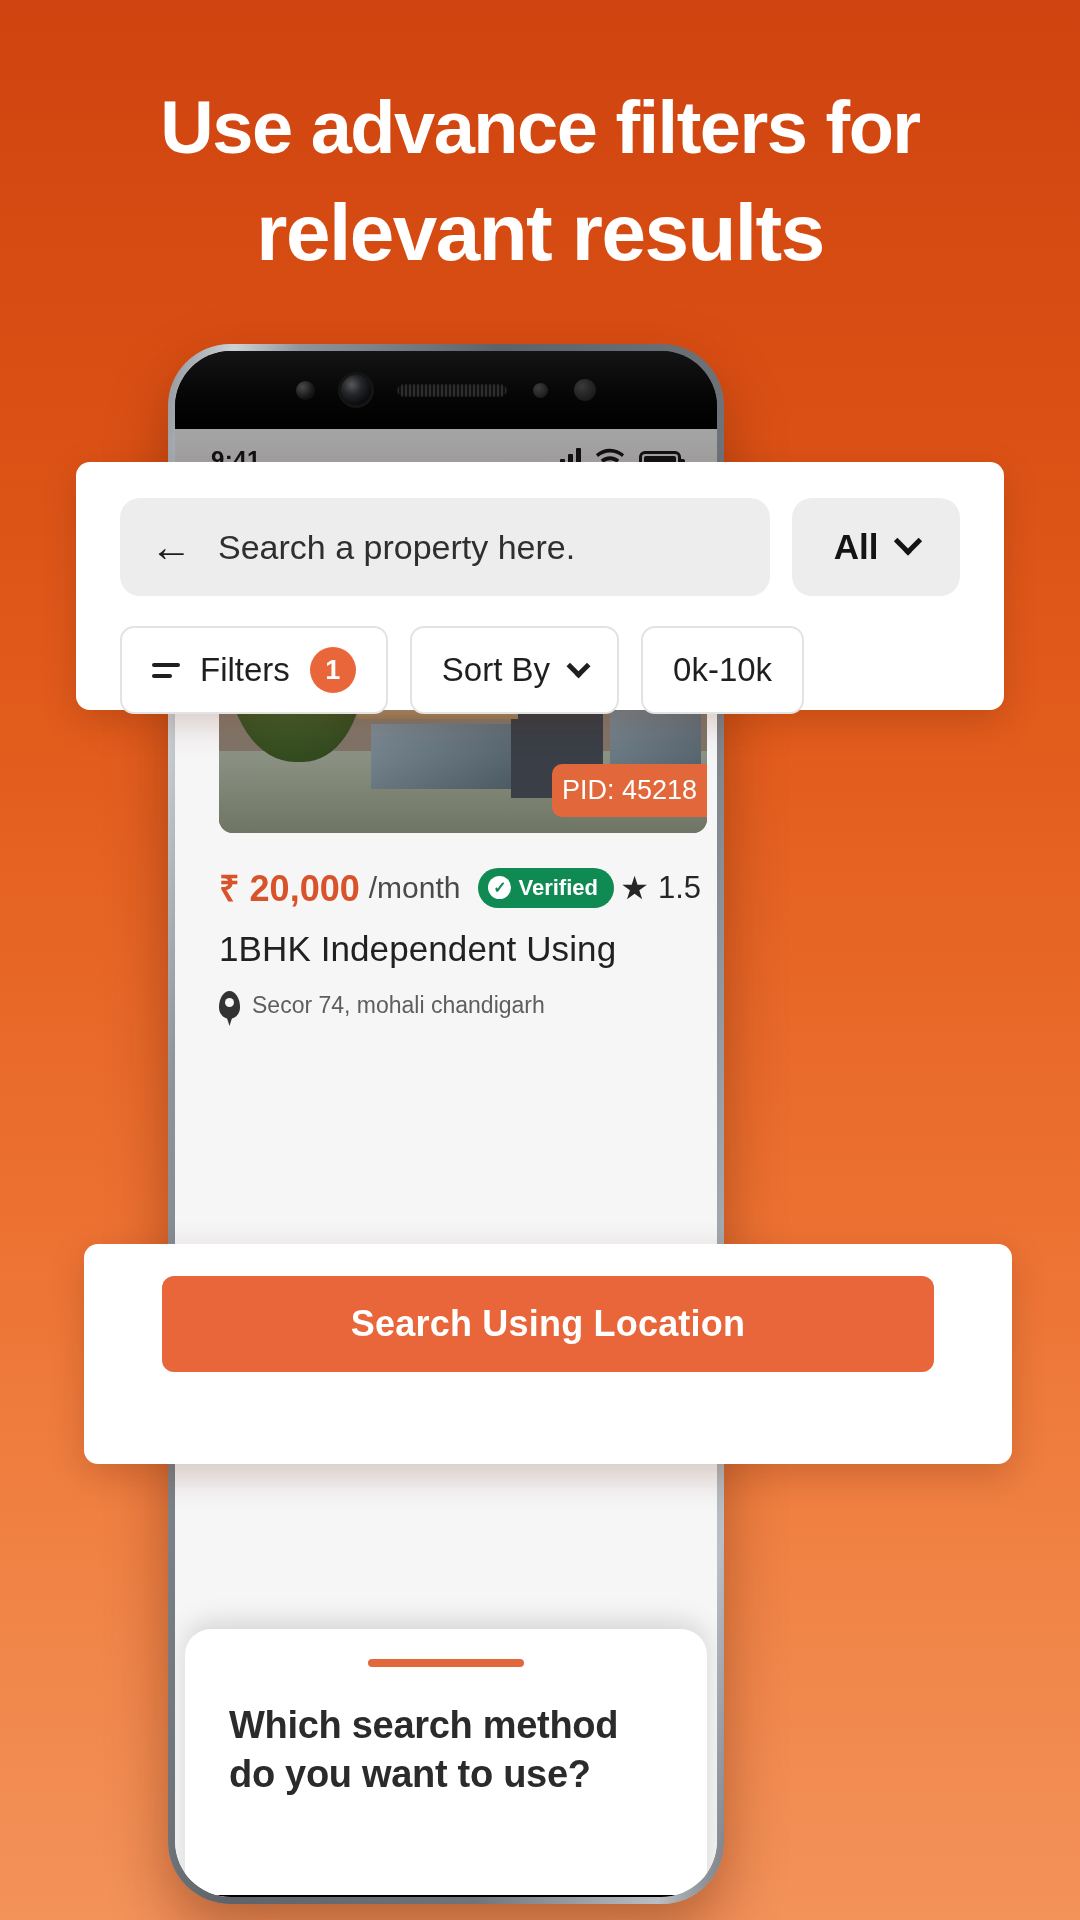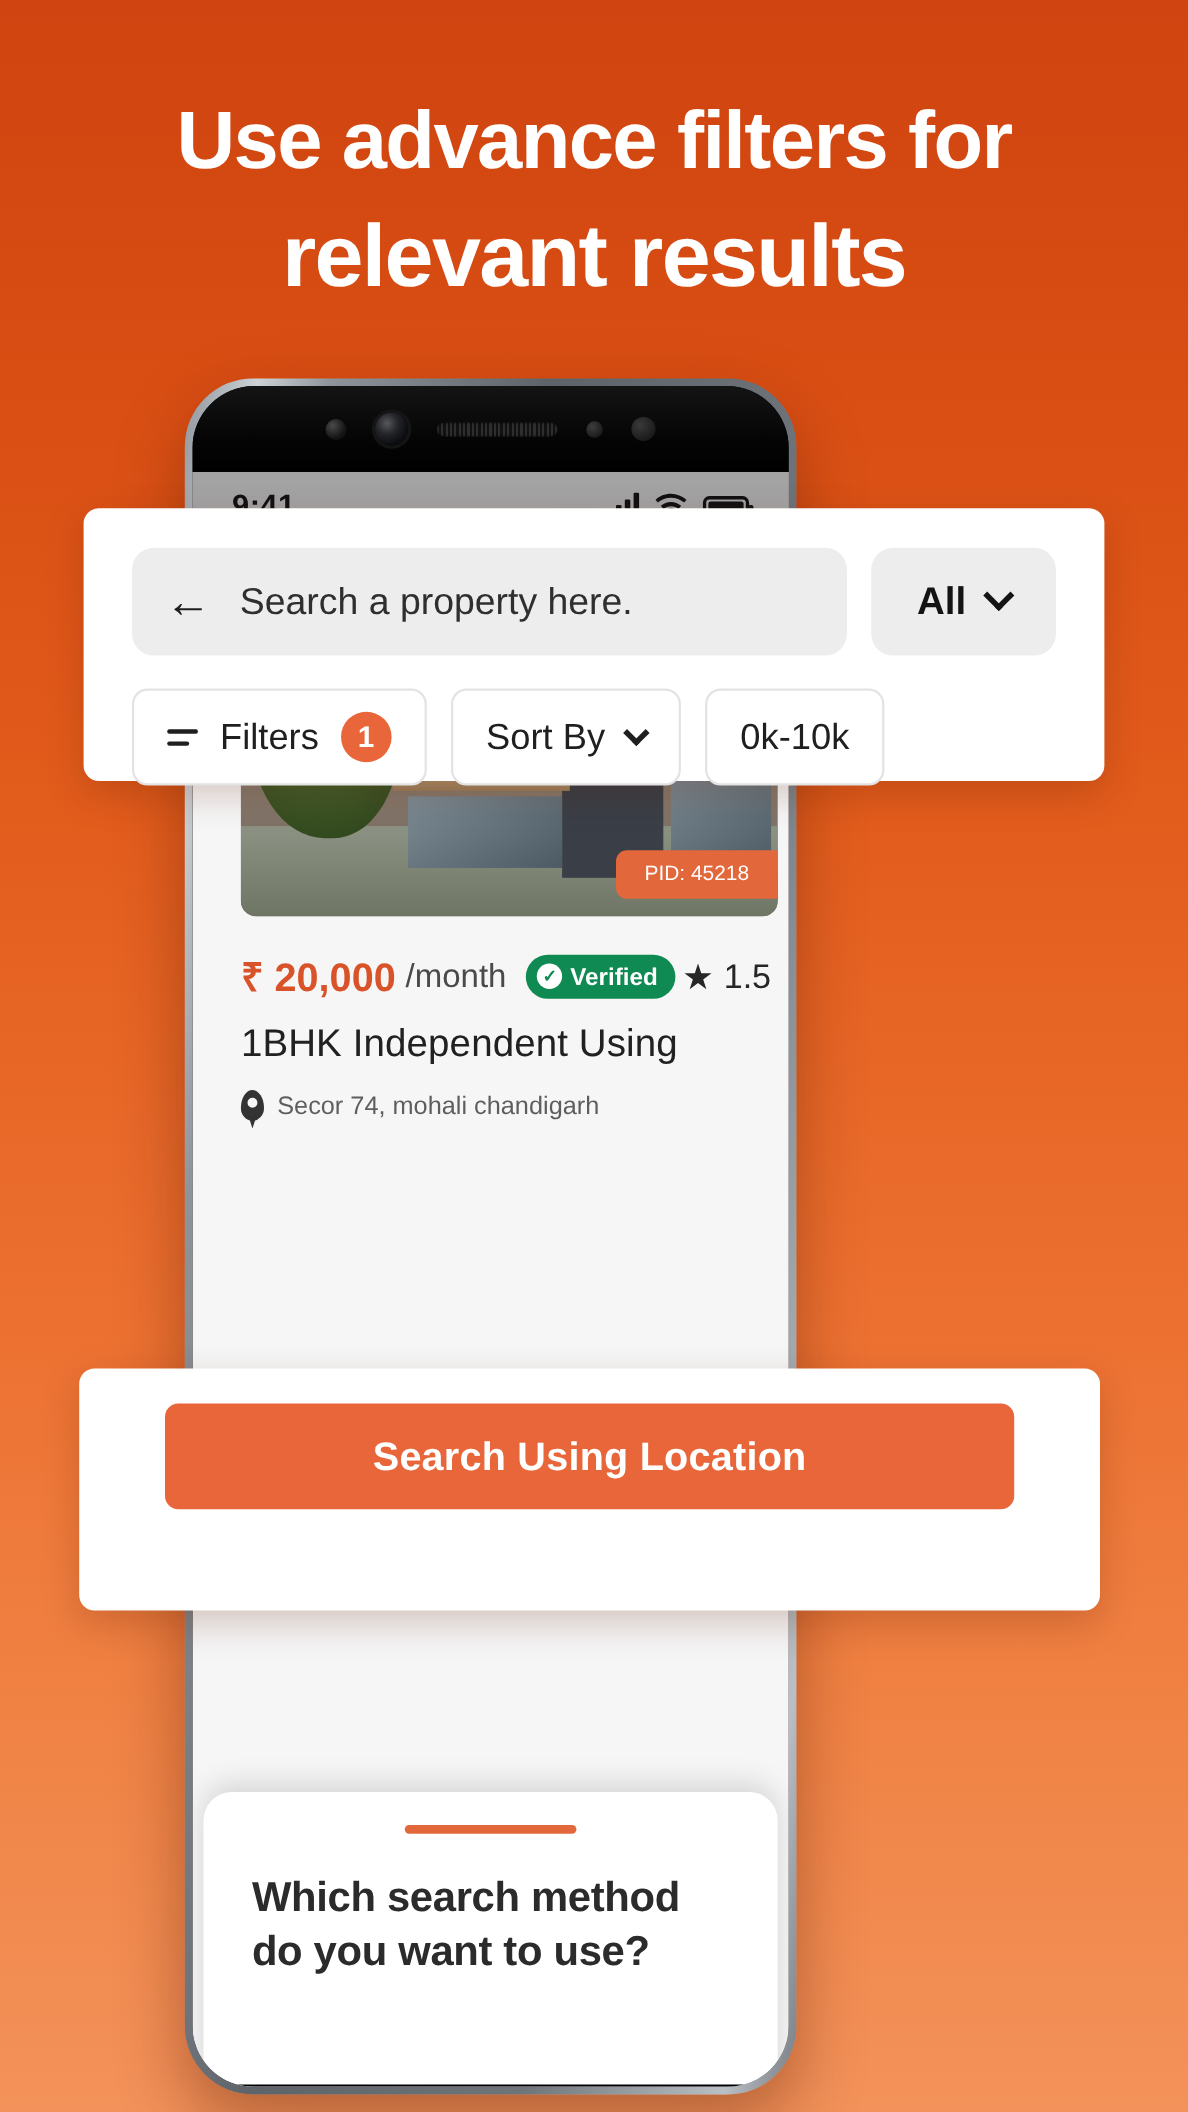--- a/index.html
+++ b/index.html
@@ -57,21 +57,21 @@
     position:absolute; top:78px; left:0; right:0; bottom:0;
     background:#ffffff; overflow:hidden;
   }
 
   
   .statusbar {
     height:62px; background:#a3a3a3;
     display:flex; align-items:center; justify-content:space-between;
     padding:0 36px; color:#111;
   }
-  .status-time { font-size:28px; font-weight:600; letter-spacing:.4px; }
+  .status-time { font-size:24px; font-weight:600; letter-spacing:.4px; }
   .status-icons { display:flex; align-items:flex-end; gap:14px; }
   .bars { display:flex; align-items:flex-end; gap:3px; height:24px; }
   .bars i { width:5px; background:#111; border-radius:1px; display:block; }
   .bars i:nth-child(1){height:8px}.bars i:nth-child(2){height:13px}
   .bars i:nth-child(3){height:18px}.bars i:nth-child(4){height:24px}
   .battery { width:42px; height:21px; border:3px solid #111; border-radius:6px; position:relative; }
   .battery::after { content:""; position:absolute; right:-7px; top:5px; width:4px; height:9px;
     background:#111; border-radius:0 2px 2px 0; }
   .battery i { position:absolute; inset:2px; background:#111; border-radius:2px; display:block; }
 
@@ -95,22 +95,22 @@
   .tree { position:absolute; left:8px; bottom:24%; width:136px; height:200px;
     background:radial-gradient(circle at 45% 42%,#5d7a3b 0%,#3f5a28 55%,#2c4019 100%);
     border-radius:46% 52% 44% 50%; }
   .house { position:absolute; right:6px; top:14%; width:72%; height:74%; }
   .hs-blk { position:absolute; background:#3a3f47; }
   .hs-wood { position:absolute; background:linear-gradient(180deg,#c0a27c,#9a7d59); }
   .hs-glass { position:absolute; background:linear-gradient(150deg,#7e8d96,#4b5a63); }
   .hs-white { position:absolute; background:#ddd8cf; }
   .pid {
     position:absolute; right:0; bottom:16px; z-index:3;
-    background:#e2673a; color:#fff; font-size:19px; font-weight:500;
-    padding:11px 26px; border-radius:10px 0 0 10px;
+    background:#e2673a; color:#fff; font-size:27px; font-weight:500;
+    padding:11px 10px; border-radius:10px 0 0 10px;
   }
   .share-btn {
     position:absolute; right:150px; top:-22px; z-index:5;
     width:86px; height:86px; border-radius:50%; background:#fff;
     display:flex; align-items:center; justify-content:center;
     box-shadow:0 5px 16px rgba(0,0,0,.17);
   }
   .heart-btn {
     position:absolute; right:46px; top:-22px; z-index:4;
     width:86px; height:86px; border-radius:50%; background:#e8663a;
@@ -193,21 +193,21 @@
   .filter-lines i { display:block; height:4px; background:#1f1f1f; border-radius:2px; }
   .filter-lines i:nth-child(1){width:28px}
   .filter-lines i:nth-child(2){width:20px}
   .badge {
     width:46px; height:46px; border-radius:50%; background:#e8663a; color:#fff;
     font-size:27px; font-weight:600; display:flex; align-items:center; justify-content:center;
   }
   .chev-sm { width:17px; height:17px; border-right:5px solid #1f1f1f; border-bottom:5px solid #1f1f1f;
     transform:rotate(45deg) translate(-3px,-3px); }
 
-  .ovl-actions { left:72px; top:1244px; width:928px; height:220px; padding:32px 78px; }
+  .ovl-actions { left:84px; top:1244px; width:928px; height:220px; padding:32px 78px; }
   .btn-primary {
     height:96px; background:#e8663a; color:#fff; border-radius:12px;
     display:flex; align-items:center; justify-content:center;
     font-size:36px; font-weight:bold; letter-spacing:.2px;
   }
   .btn-outline {
     height:96px; background:#fff; color:#e8663a; border:2px solid #e8663a; border-radius:12px;
     display:flex; align-items:center; justify-content:center;
     font-size:36px; font-weight:bold; margin-top:22px; letter-spacing:.2px;
   }

